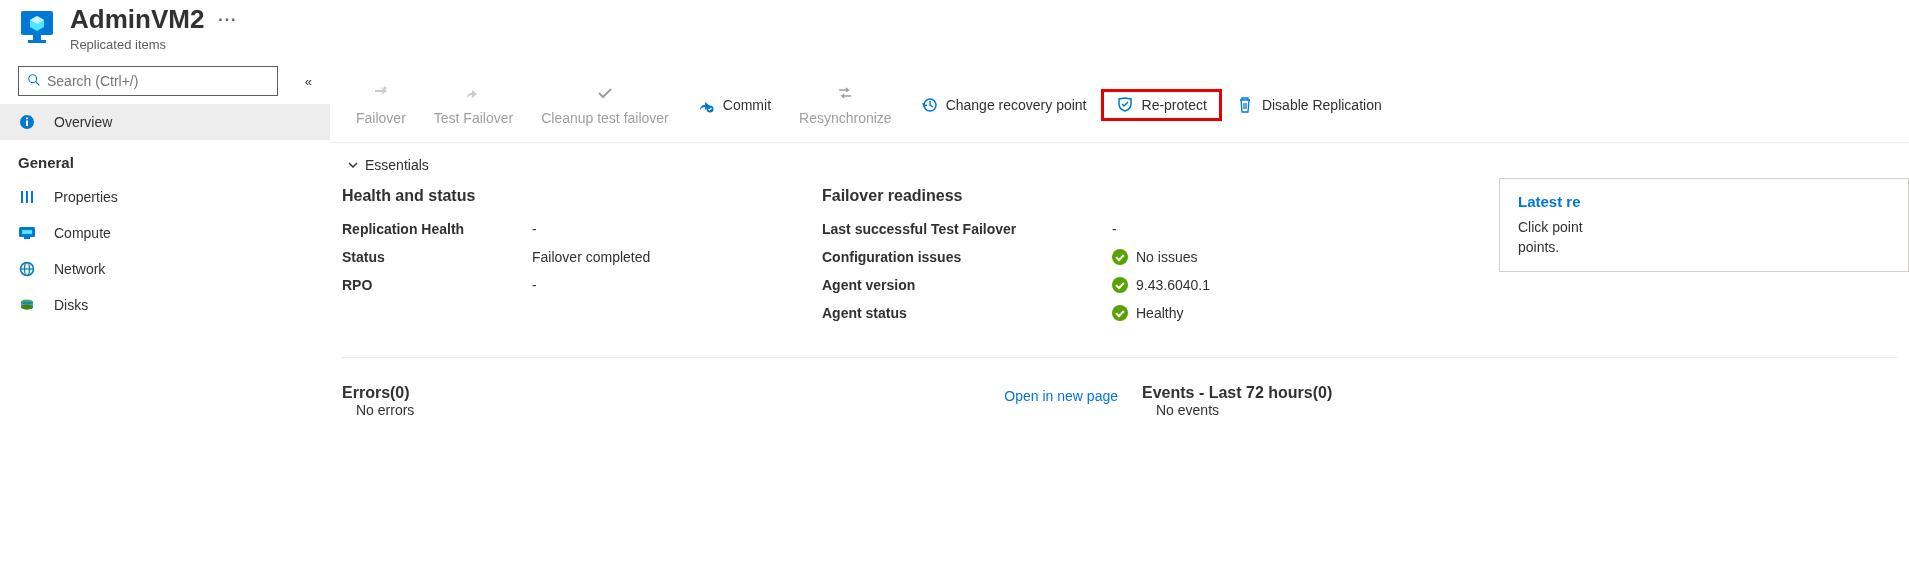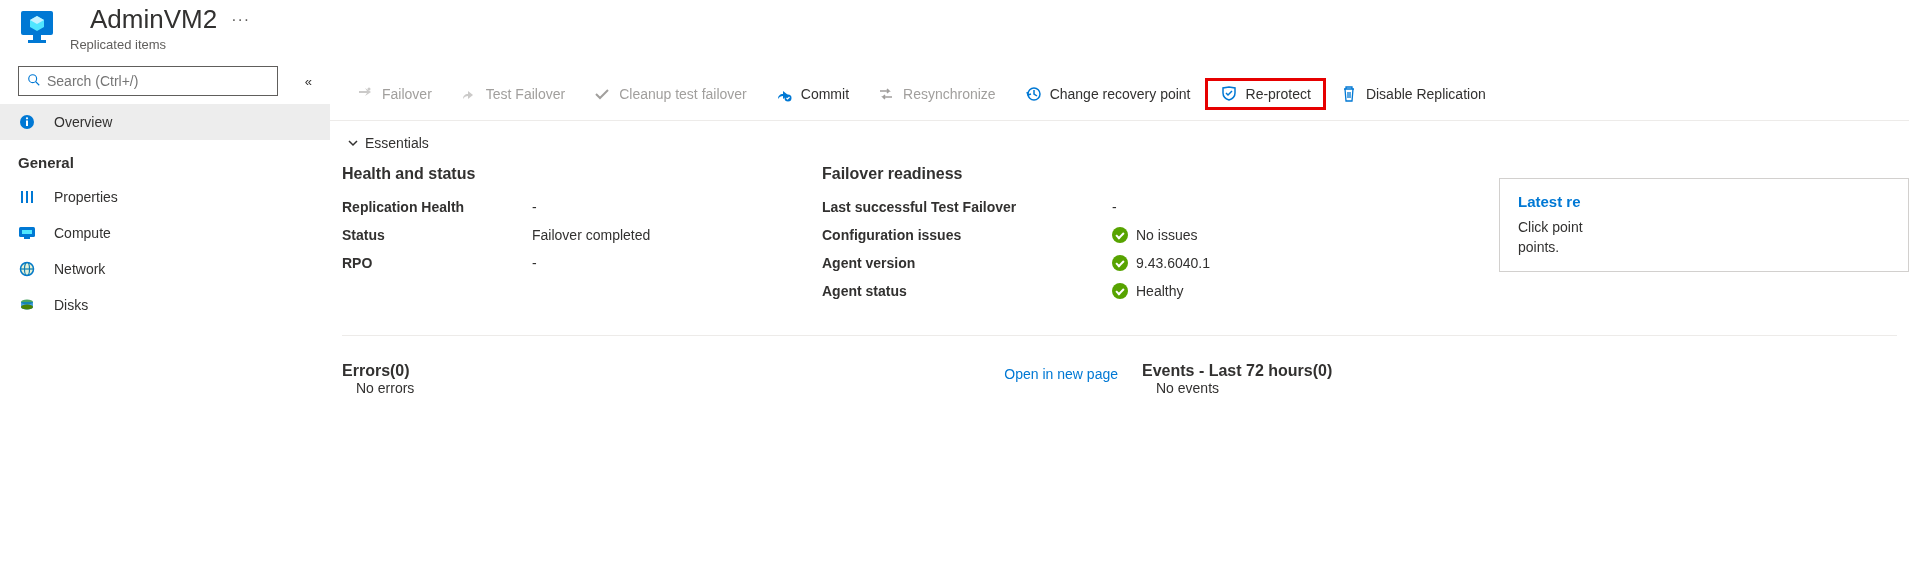--- a/index.html
+++ b/index.html
@@ -32,26 +32,25 @@
     
     .vm-icon-wrap {
       width: 38px; height: 38px;
       display: flex; align-items: center; justify-content: center;
       margin-top: 4px;
     }
     
     .title-wrap { flex: 1; }
     .page-title {
       font-size: 26px;
-      font-weight: 400;
+      font-weight: 700;
       color: #323130;
       display: flex;
       align-items: center;
       gap: 14px;
-      margin-left: 20px;
     }
     .subtitle {
       font-size: 13px;
       color: #605e5c;
       margin-top: 2px;
     }
     .more-dots {
       font-size: 16px;
       color: #605e5c;
       cursor: pointer;
@@ -127,21 +126,21 @@
     }
     .tb-btn {
       display: flex;
       align-items: center;
       gap: 8px;
       padding: 6px 14px;
       font-size: 14px;
       cursor: pointer;
       color: #323130;
     }
-    .tb-btn.disabled { color: #a19f9d; cursor: default; }
+    .tb-btn.disabled { color: #a19f9d; cursor: default; flex-direction: column; }
     .tb-btn.dis-icon svg { opacity: 0.55; }
     .tb-btn .tb-icon {
       width: 18px; height: 18px;
       display: flex; align-items: center; justify-content: center;
     }
     .tb-btn.highlighted {
       border: 3px solid #e60000;
       padding: 4px 12px;
     }
     

